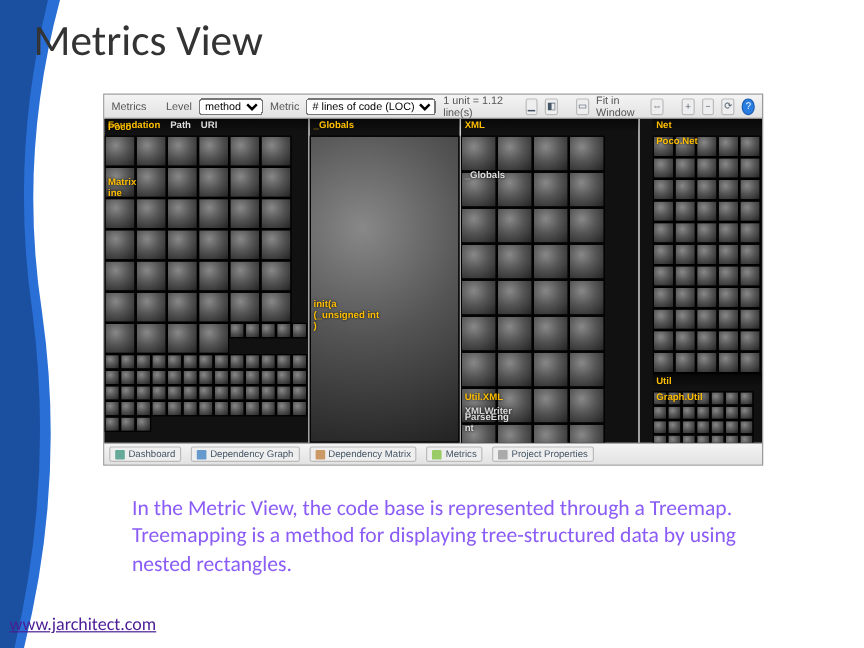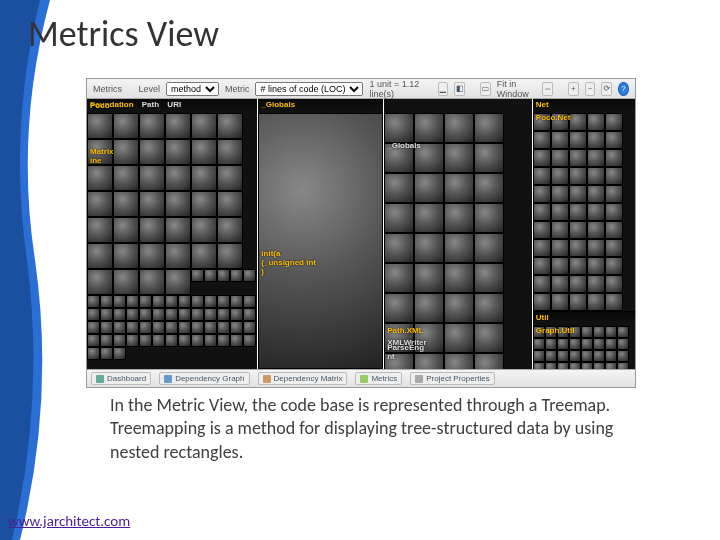--- a/index.html
+++ b/index.html
@@ -23,28 +23,28 @@
   .sublabel { position: absolute; color: #ffbf00; font-size: 8px; font-weight: bold; z-index: 5; text-shadow: 0 0 2px #000; }
   .sublabel.sec { color: #ddd; }
   .cells { flex: 1; display: flex; flex-wrap: wrap; align-content: flex-start; padding-top: 14px; }
   .cell { background: radial-gradient(circle at 35% 30%, #888 0%, #555 45%, #222 100%); border: 1px solid #000; }
   .c1 .cell { width: 26px; height: 26px; }
   .c1 .cells { gap: 0; }
   .c1 .small { width: 13px; height: 13px; }
   .c2 .cell { width: 100%; height: 100%; }
   .c2 .cells { padding-top: 14px; }
   .c3 .cell { width: 30px; height: 30px; }
-  .c4 .cells { display: grid; grid-template-rows: 1.6fr 1fr; padding-top: 0; }
+  .c4 .cells { display: grid; grid-template-rows: 1.6fr 1fr; padding-top: 0; margin-left: 11px; }
   .row1 .cell { width: 18px; height: 18px; }
   .row2 .cell { width: 12px; height: 12px; }
   .subrow { display: flex; flex-wrap: wrap; align-content: flex-start; position: relative; padding-top: 14px; border-bottom:1px solid #000;}
   .app-bot { display: flex; align-items: center; gap: 8px; padding: 2px 4px; background: linear-gradient(#f4f4f4,#e2e2e2); border-top: 1px solid #aaa; height: 18px; font-size: 8px; color: #456; }
   .tabbtn { display: inline-flex; align-items: center; gap: 3px; padding: 1px 4px; border: 1px solid #bbb; background: #eee; border-radius: 2px; }
   .tabbtn .ti { width: 8px; height: 8px; background: #6a9; border-radius: 1px; }
-  .body-text { position: absolute; left: 110px; top: 394px; width: 520px; font-size: 18px; line-height: 1.3; color: #404040; }
+  .body-text { position: absolute; left: 110px; top: 412px; width: 520px; font-size: 18px; line-height: 1.3; color: #8b5cf6; }
   .footer-link { position: absolute; left: 8px; bottom: 10px; font-size: 15px; color: #4c1d95; text-decoration: underline; }
 </style>
 </head>
 <body>
 
 <div class="slide">
   <svg class="curve" viewBox="0 0 70 540" preserveAspectRatio="none">
     <path d="M0,0 L0,540 L20,540 Q55,400 35,260 Q15,130 50,0 Z" fill="#2a6fd6"></path>
     <path d="M0,0 L0,540 L12,540 Q45,400 27,260 Q8,130 40,0 Z" fill="#1b4fa0"></path>
   </svg>
@@ -194,22 +194,25 @@
         </div>
         <span class="sublabel" style="top:150px;left:3px;white-space:pre">init(a
 (_unsigned int
 )</span>
         <div class="cells">
             <div class="cell"></div>
           </div>
       </div>
 
       <div class="col c3" style="flex:1.3">
+        <div class="colhead">
+          <span class="main">XML</span>
+        </div>
         <span class="sublabel sec" style="top:42px;left:3px">_Globals</span>
-        <span class="sublabel" style="bottom:34px;left:3px">Path.XML</span>
+        <span class="sublabel" style="bottom:34px;left:3px">Util.XML</span>
         <span class="sublabel sec" style="bottom:22px;left:3px">XMLWriter</span>
         <span class="sublabel sec" style="bottom:8px;left:3px;white-space:pre">ParseEng
 nt</span>
         <div class="cells" id="cells2">
             <div class="cell"></div>
             <div class="cell"></div>
             <div class="cell"></div>
             <div class="cell"></div>
             <div class="cell"></div>
             <div class="cell"></div>

